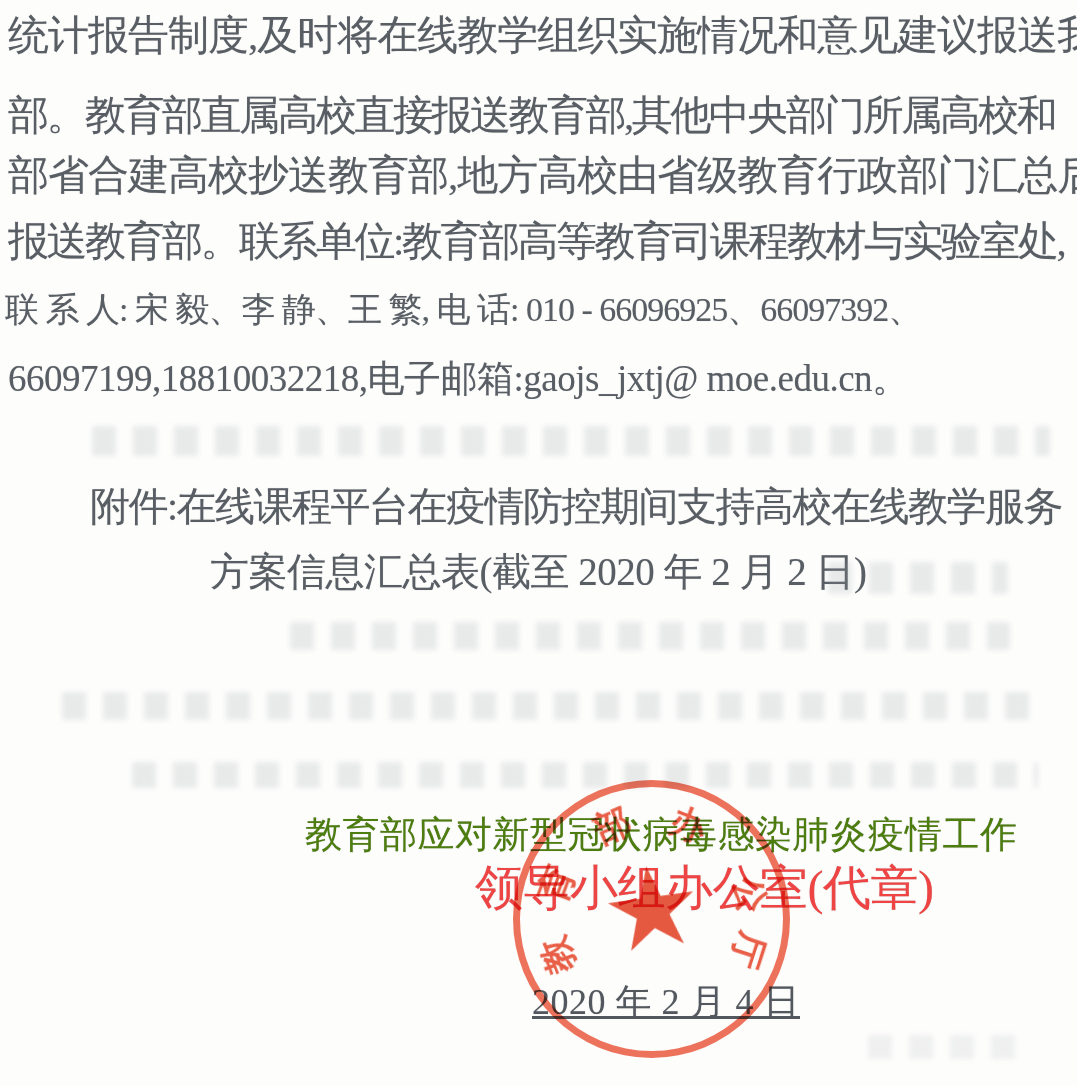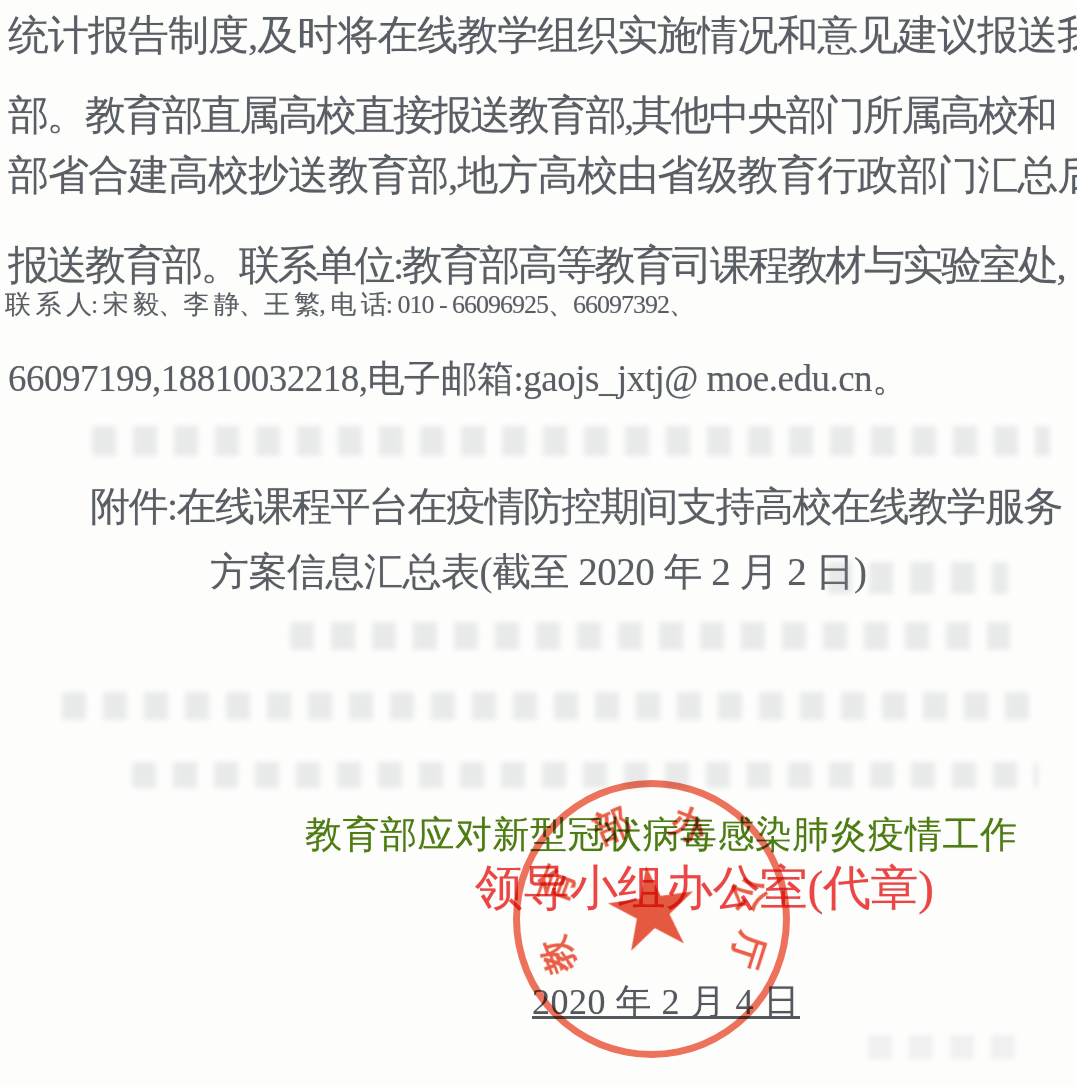--- a/index.html
+++ b/index.html
@@ -14,22 +14,22 @@
     position:absolute;
     white-space:nowrap;
     color:#585e64;
     line-height:1.15;
     text-shadow:0 0 1px rgba(88,94,100,.35);
   }
   
   .l1 { left:8px;  top:12px;  font-size:41px; letter-spacing:-1px;   }
   .l2 { left:8px;  top:82px;  font-size:41px; letter-spacing:-2.5px;margin-top:10px; }
   .l3 { left:8px;  top:152px; font-size:41px; letter-spacing:-1px;   }
-  .l4 { left:8px;  top:218px; font-size:41px; letter-spacing:-2.5px;margin-top:24px; }
-  .l5 { left:5px;  top:290px; font-size:26px; letter-spacing:-1px;text-align:right;   }
+  .l4 { left:8px;  top:218px; font-size:41px; letter-spacing:-2.5px; }
+  .l5 { left:5px;  top:290px; font-size:34px; letter-spacing:-1px;text-align:right;   }
   .l6 { left:8px;  top:358px; font-size:37px; letter-spacing:-0.5px; }
   
   .att1 { left:90px;  top:484px; font-size:40px; letter-spacing:-1.5px; }
   .att2 { left:178px; top:550px; font-size:39px; letter-spacing:-0.5px;margin-left:32px; }
   
   .sig1 { left:305px; top:814px; font-size:37px; letter-spacing:0.5px; color:#4d7c0f; }
   .sig2 { left:475px; top:860px; font-size:48px; letter-spacing:-0.5px; color:#ef4444; }
   .date { left:532px; top:982px; font-size:36px; letter-spacing:0.5px; color:#53585e;text-decoration:underline; }
 
   

